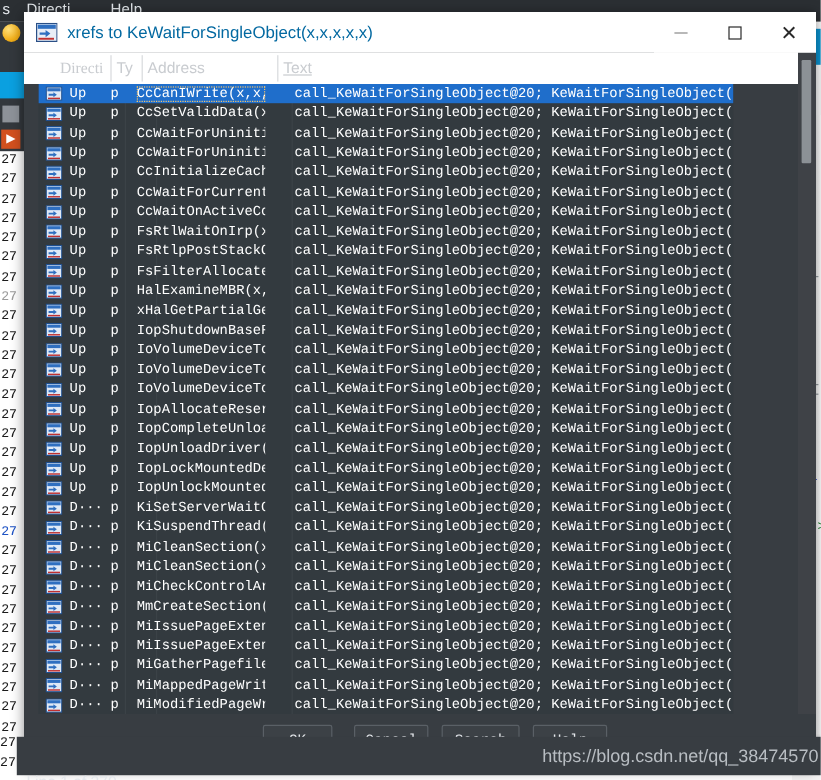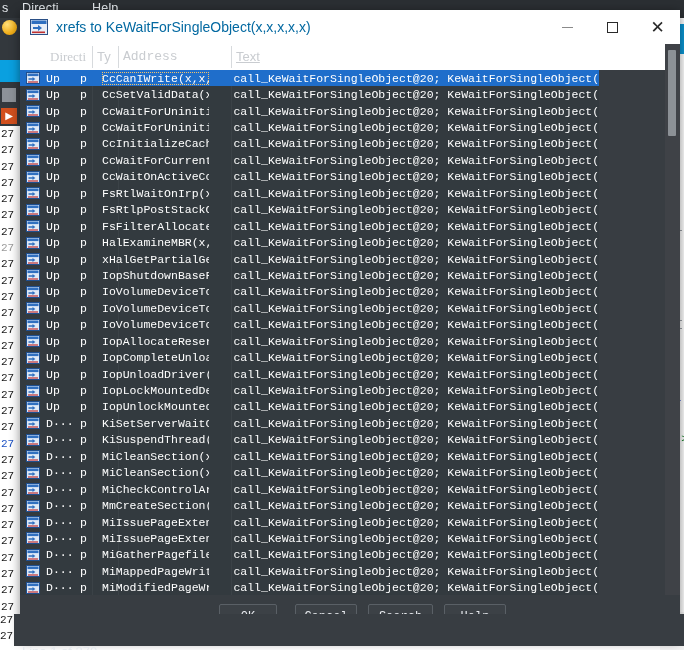--- a/index.html
+++ b/index.html
@@ -140,21 +140,21 @@
   .hcell {
     position: absolute; top: 0; height: 26px; line-height: 26px;
     color: #c9ccd0; font-size: 13px; padding-left: 4px;
     box-sizing: border-box; white-space: nowrap; overflow: hidden;
     font-family: "Liberation Sans", sans-serif;
   }
   .hsep { position: absolute; top: 2px; width: 1px; height: 22px; background: #d7dadd; }
 
   
   .list-body {
-    position: absolute; left: 0; top: 60px; width: 579px; height: 525px;
+    position: absolute; left: 12px; top: 60px; width: 579px; height: 525px;
     background: #333a3f; overflow: hidden;
   }
   .row {
     position: relative; height: 16.45px; width: 660px;
     display: flex; align-items: center;
     font-family: "Liberation Mono", monospace;
     font-size: 11.5px; color: #ffffff; white-space: nowrap;
   }
   .row.selected { background: #1f6ecb; }
   .row-icon {
@@ -303,21 +303,21 @@
             <span class="cls">✕</span>
           </span>
       </span>
     </div>
 
     <div class="list-header">
       <span class="hcell" style="left:26px; width:46px;font-family:Liberation Serif, serif;">Directi</span>
       <span class="hsep" style="left:72px;"></span>
       <span class="hcell" style="left:73px; width:25px;">Ty</span>
       <span class="hsep" style="left:98px;"></span>
-      <span class="hcell" style="left:99px; width:112px;font-family:Liberation Mono, monospace;">Address</span>
+      <span class="hcell" style="left:99px; width:112px;">Address</span>
       <span class="hsep" style="left:211px;"></span>
       <span class="hcell" style="left:212px; width:430px;text-decoration:underline;">Text</span>
     </div>
 
     <div class="list-body" id="list-body">
       <div class="body-sep" style="left:72px;"></div>
       <div class="body-sep" style="left:98px;"></div>
       <div class="body-sep" style="left:211px;"></div>
     <div class="row selected">
           <span class="row-icon"><svg width="14" height="12" viewBox="0 0 14 12">
@@ -744,15 +744,16 @@
     <div class="btnbar">
       <div class="dlgbtn" style="left:199px; width:58px;">OK</div>
       <div class="dlgbtn" style="left:275px; width:62px;">Cancel</div>
       <div class="dlgbtn" style="left:348px; width:65px;">Search</div>
       <div class="dlgbtn" style="left:424px; width:62px;">Help</div>
     </div>
   </div>
 
   <div class="statusbar">
     <span class="status-text">Line 1 of 270</span>
+    <span class="watermark">https://blog.csdn.net/qq_38474570</span>
   </div>
 
 </div>
 
 </body></html>

